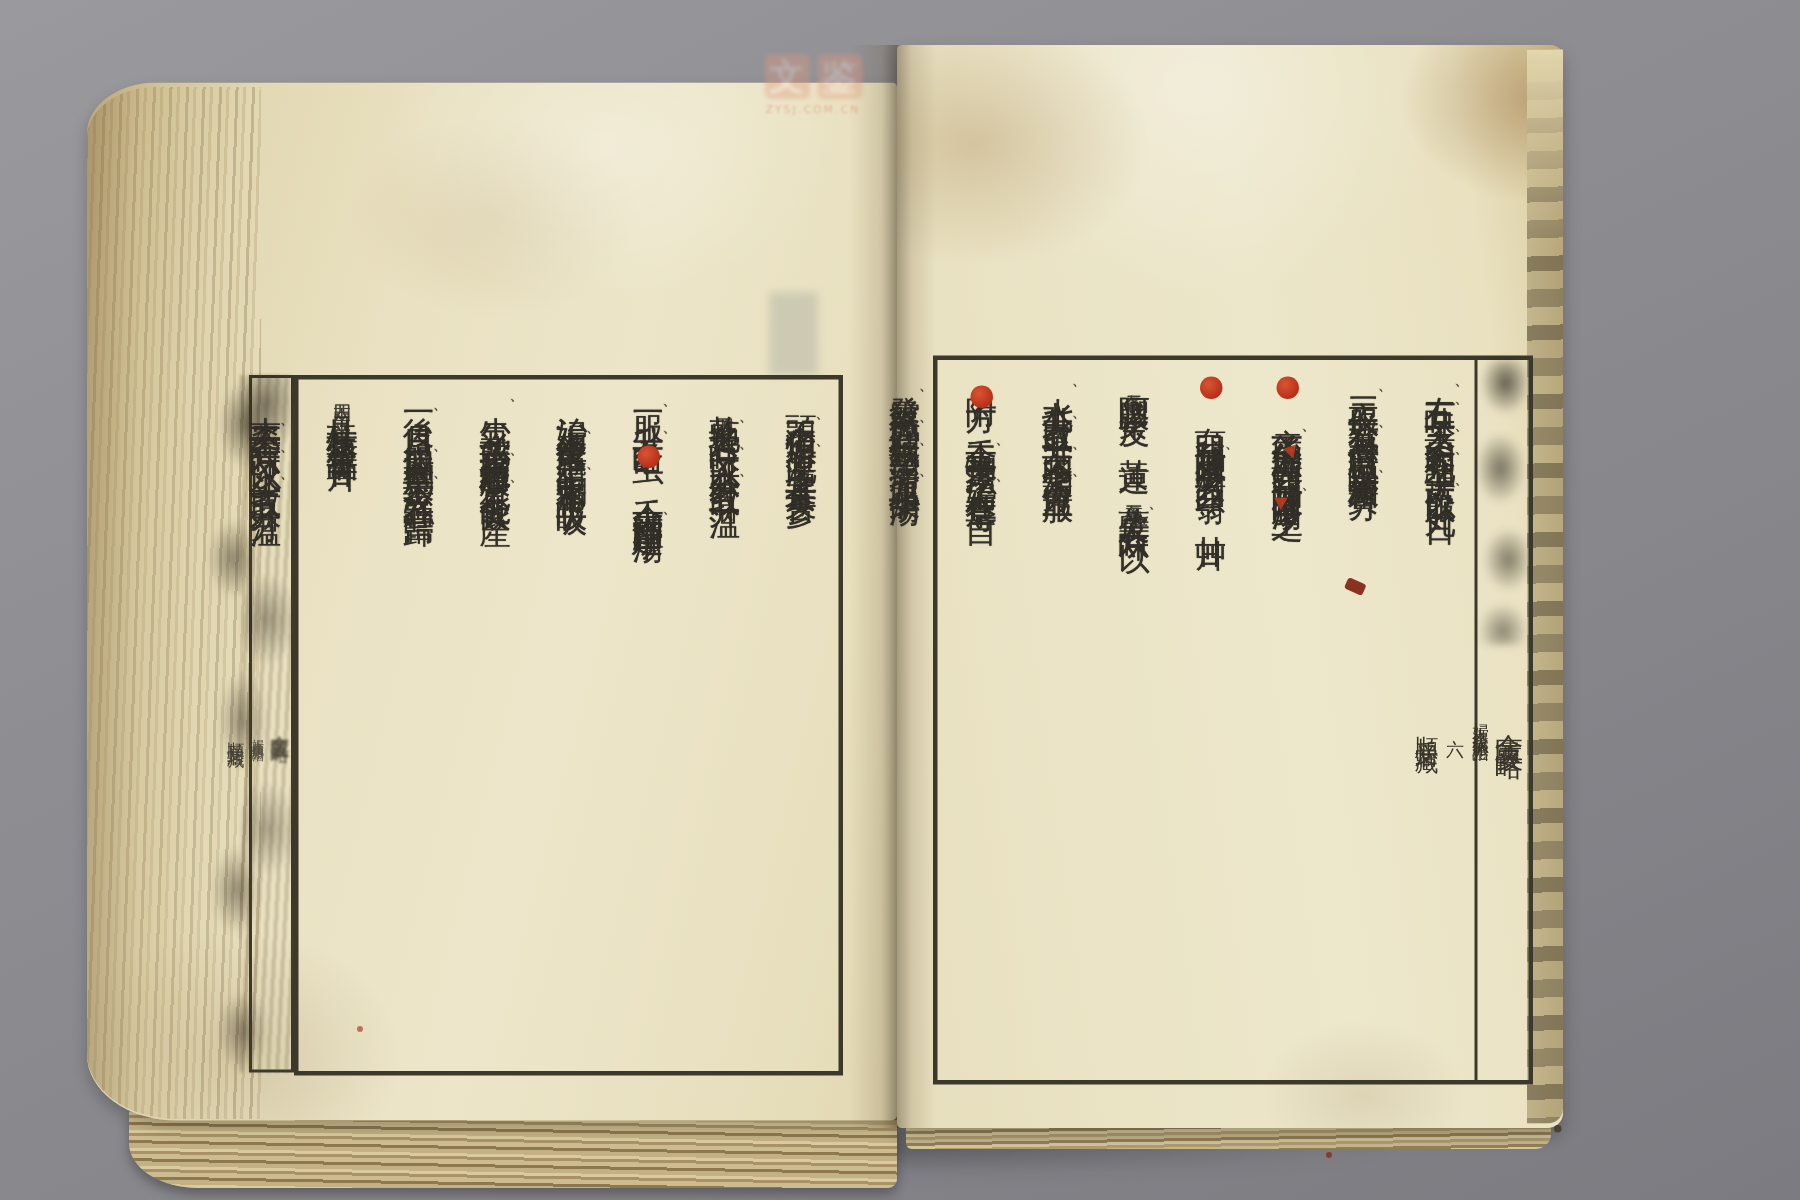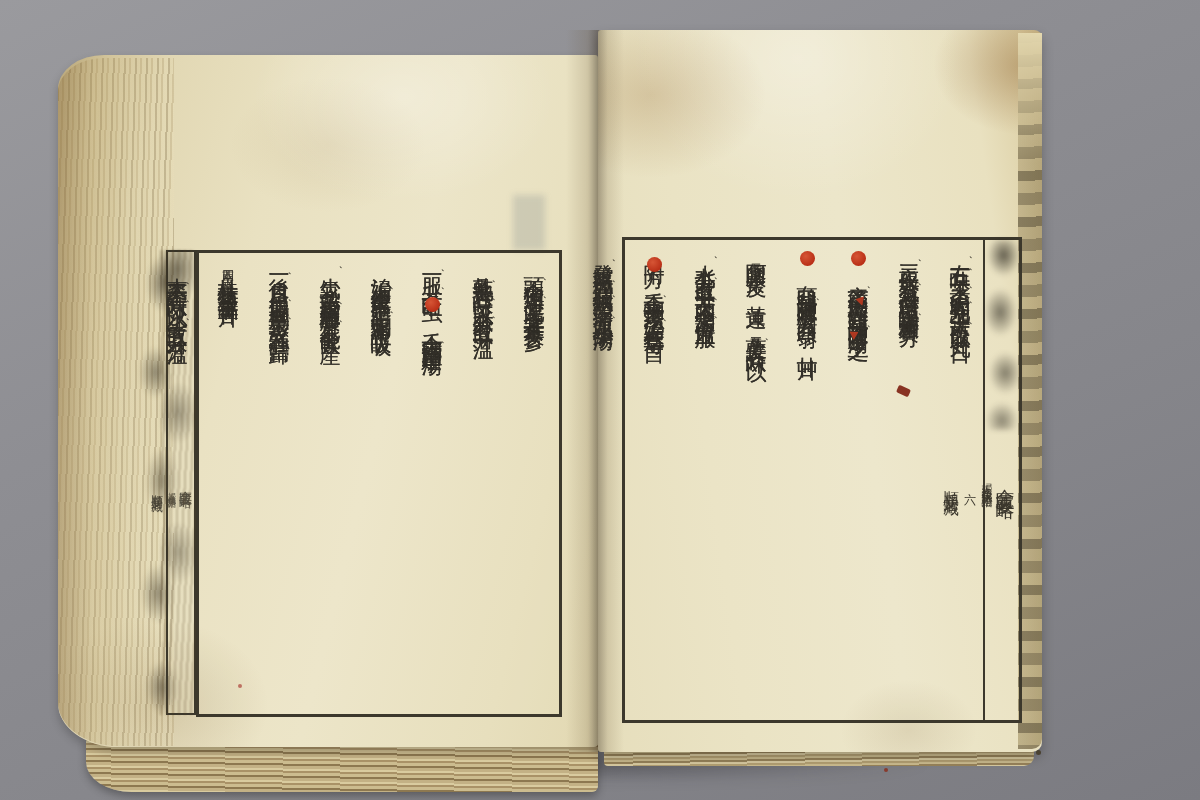--- a/index.html
+++ b/index.html
@@ -196,13 +196,20 @@
     </div>
   </div>
 
   <div class="red-caret rc1"></div>
   <div class="red-caret rc2"></div>
   <div class="red-blotch"></div>
   <div class="speck sp1"></div>
   <div class="speck sp2"></div>
   <div class="speck sp3"></div>
 
+  <div class="wm">
+    <div class="wm-logo">
+      <span>文</span>
+      <span>鉴</span>
+    </div>
+    <div class="wm-url">ZYSJ.COM.CN</div>
+  </div>
 </div>
 
 </body></html>

